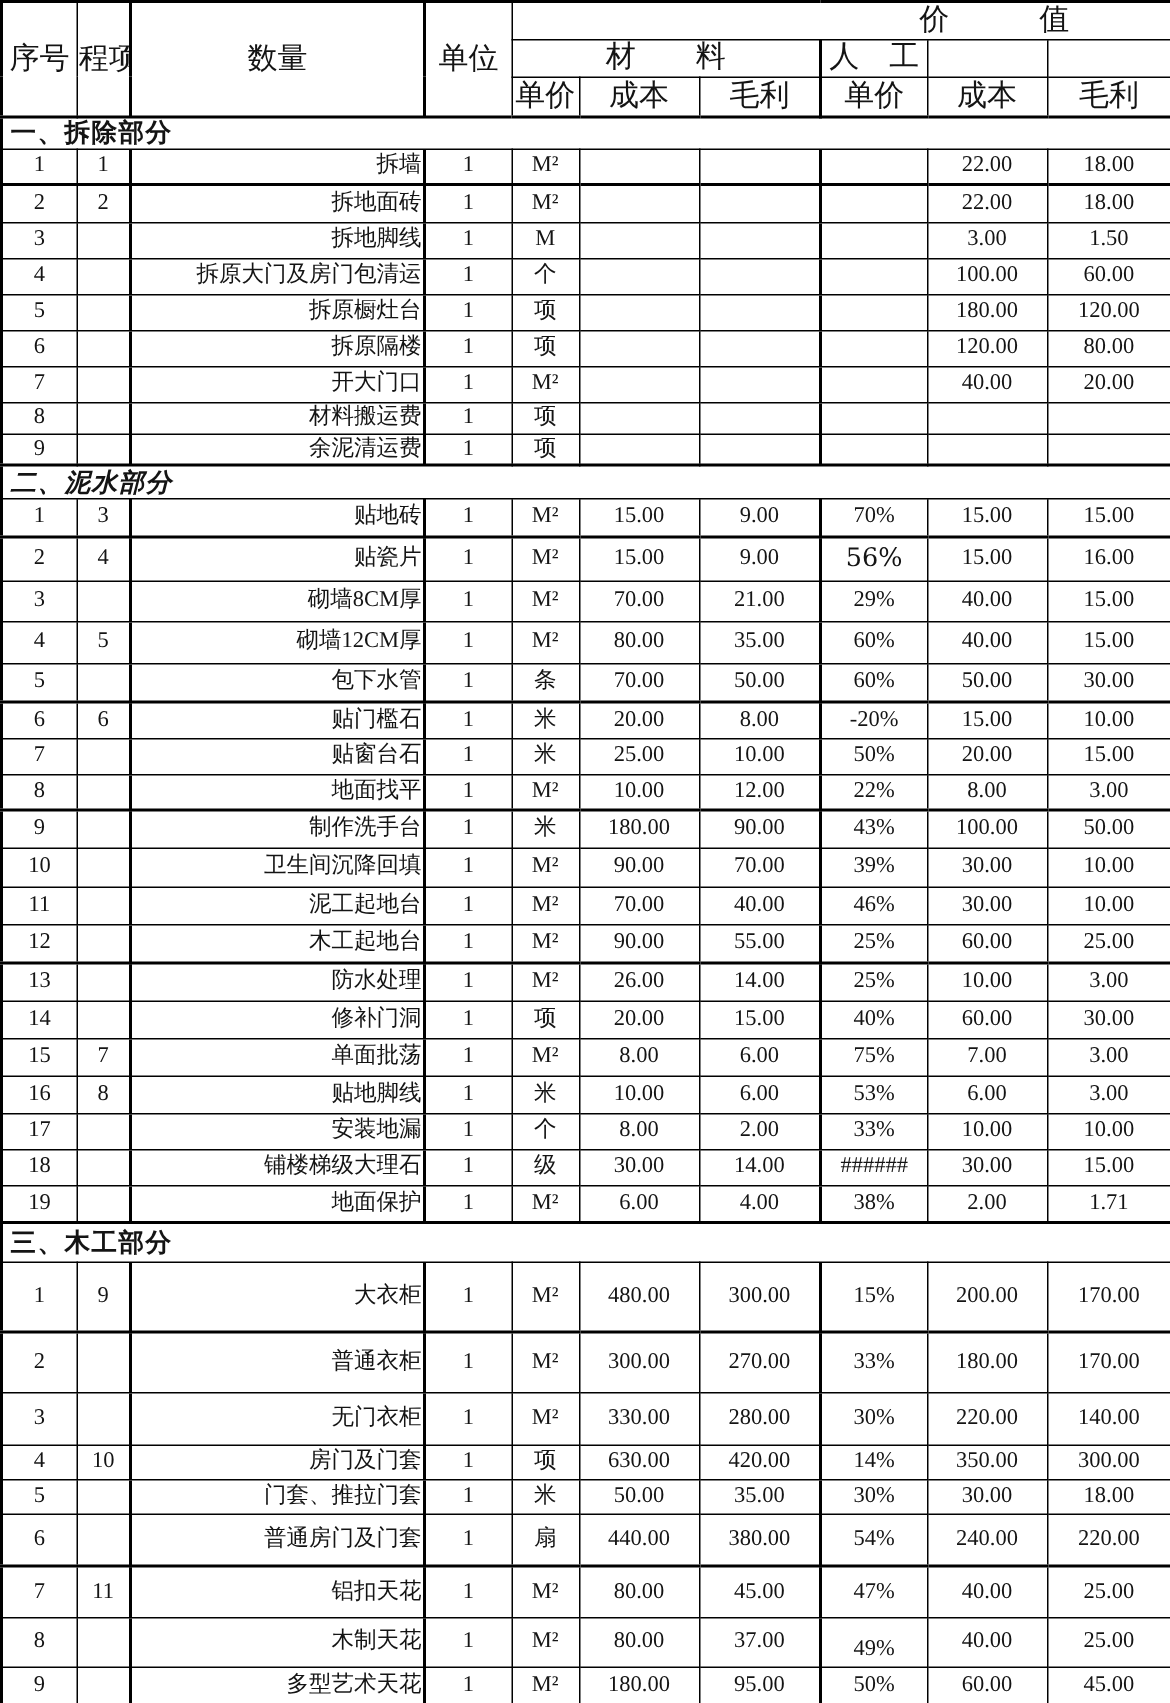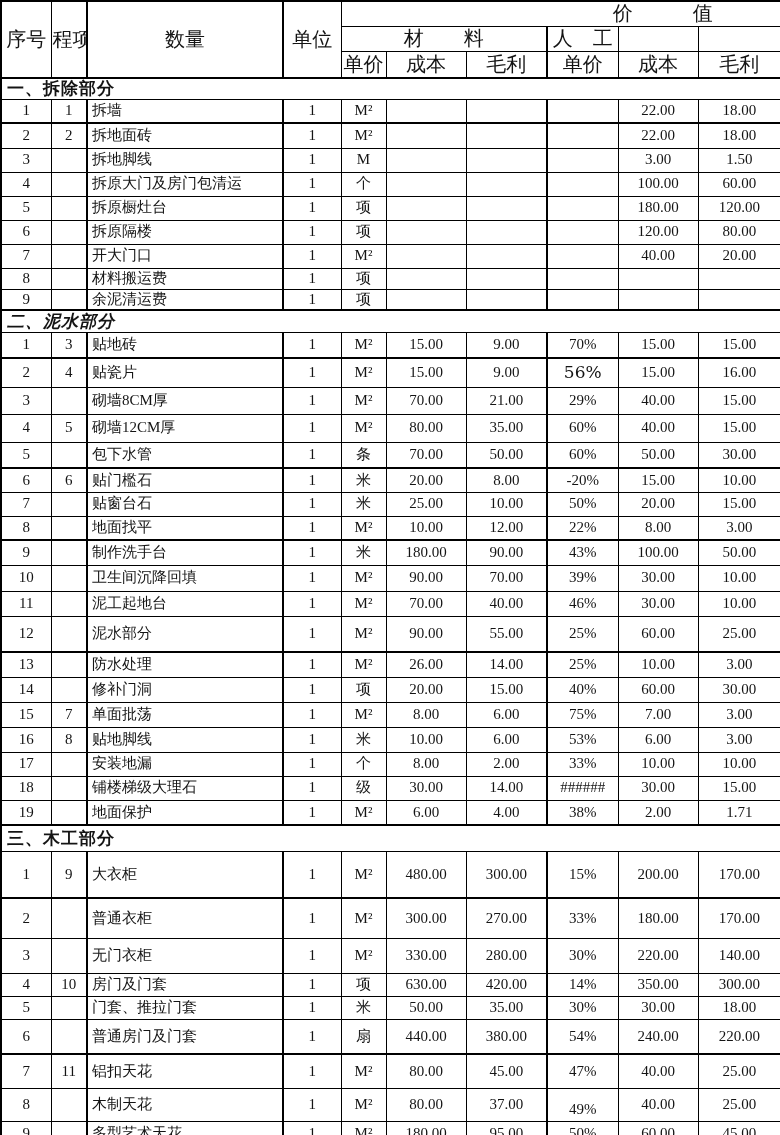--- a/index.html
+++ b/index.html
@@ -12,21 +12,21 @@
   
   .br2{border-right-width:2px}
   
   tr.hb td{border-bottom-width:2px}
   thead tr.sub th{border-bottom-width:2px}
   
   tr.bar td{border-top-width:2px;border-left-width:0;border-right-width:0;
             text-align:left;font-weight:bold;font-size:17px;padding-left:5px;letter-spacing:1px}
   
   th.vh{padding-left:205px}
-  .left{text-align:left;padding-left:4px}
+  .left{text-align:right;padding-left:4px}
   
   td.alt{font-family:"DejaVu Serif",serif;font-size:17px}
   
   td.low{vertical-align:bottom;padding-bottom:2px}
 </style>
 </head>
 <body>
 
 <table>
   <colgroup>
@@ -304,24 +304,24 @@
         <td class="br2"></td>
         <td class="br2 left">泥工起地台</td>
         <td>1</td>
         <td>M²</td>
         <td>70.00</td>
         <td class="br2">40.00</td>
         <td>46%</td>
         <td>30.00</td>
         <td>10.00</td>
       </tr>
-      <tr class="hb" style="height: 36px; padding-left: 47px;">
+      <tr class="hb" style="height: 26px; padding-left: 47px;">
         <td>12</td>
         <td class="br2"></td>
-        <td class="br2 left">泥水部分</td>
+        <td class="br2 left">木工起地台</td>
         <td>1</td>
         <td>M²</td>
         <td>90.00</td>
         <td class="br2">55.00</td>
         <td>25%</td>
         <td>60.00</td>
         <td>25.00</td>
       </tr>
       <tr style="height: 25px; margin-top: 20px;">
         <td>13</td>

